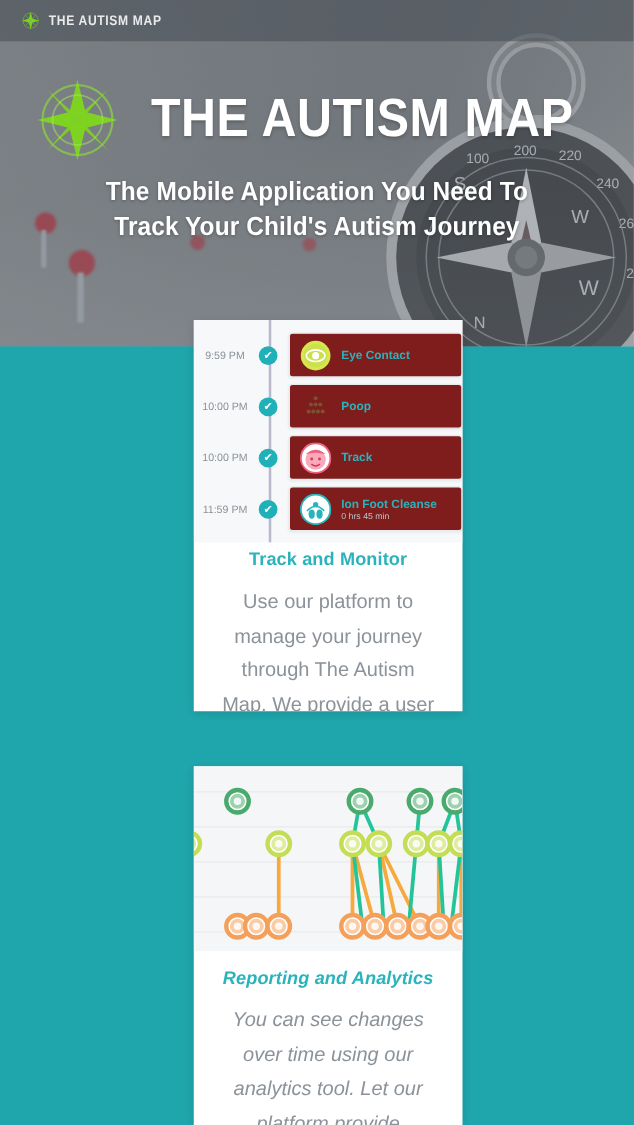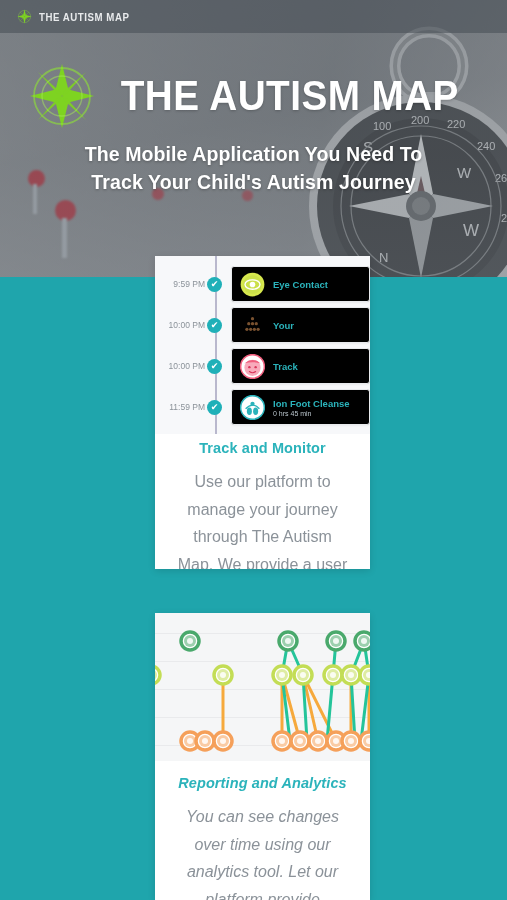--- a/index.html
+++ b/index.html
@@ -113,33 +113,33 @@
   
   .tl-line {
     position: absolute; left: 60px; top: 0; width: 2px; height: 100%;
     background: #b9b8cd;
   }
   .tl-row {
     position: relative; display: flex; align-items: center;
     height: 40px; margin-bottom: 1px;
   }
   .tl-time {
-    width: 56px; text-align: right; padding-right: 6px;
+    width: 56px; text-align: center; padding-right: 6px;
     color: #8b9299; font-size: 8.5px; flex: 0 0 auto;
   }
   .tl-check {
     position: absolute; left: 52px;
     width: 15px; height: 15px; border-radius: 50%;
     background: #1fb0b8; color: #fff;
     display: flex; align-items: center; justify-content: center;
     font-size: 9px; z-index: 3;
   }
   .tl-card {
     margin-left: 20px; flex: 1 1 auto; height: 36px;
-    background: #000000; border: 1px solid #e8eaed; border-radius: 3px;
+    background: #7f1d1d; border: 1px solid #e8eaed; border-radius: 3px;
     box-shadow: 0 1px 2px rgba(0,0,0,0.05);
     display: flex; align-items: center; padding-left: 8px; gap: 8px;
   }
   .tl-icon { width: 25px; height: 25px; flex: 0 0 auto; }
   .tl-labels { display: flex; flex-direction: column; justify-content: center; }
   .tl-name { color: #2bb3bb; font-size: 9.5px; font-weight: bold; }
   .tl-dur { color: #b9c4cb; font-size: 7px; margin-top: 1px; }
 
   
   .chart-grid { position: absolute; inset: 0; }
@@ -272,21 +272,21 @@
               <circle cx="14" cy="17" r="2.6"></circle>
                 <circle cx="20" cy="17" r="2.6"></circle>
                 <circle cx="26" cy="17" r="2.6"></circle>
               <circle cx="11" cy="26" r="2.6"></circle>
                 <circle cx="17" cy="26" r="2.6"></circle>
               <circle cx="23" cy="26" r="2.6"></circle>
                 <circle cx="29" cy="26" r="2.6"></circle>
             </g>
           </svg>
           <div class="tl-labels">
-            <div class="tl-name">Your</div>
+            <div class="tl-name">Poop</div>
           </div>
         </div>
       </div>
 
       <div class="tl-row">
         <div class="tl-time">10:00 PM</div>
         <div class="tl-check">✔</div>
         <div class="tl-card">
           <svg class="tl-icon" viewBox="0 0 40 40">
             <circle cx="20" cy="20" r="19" fill="#fff"></circle>

